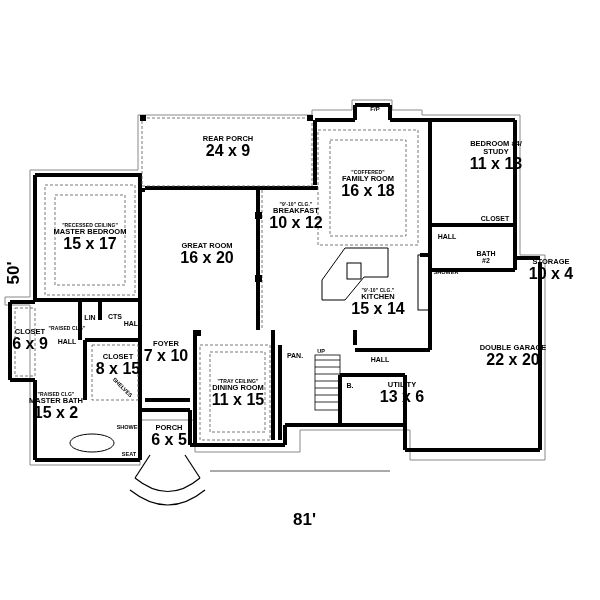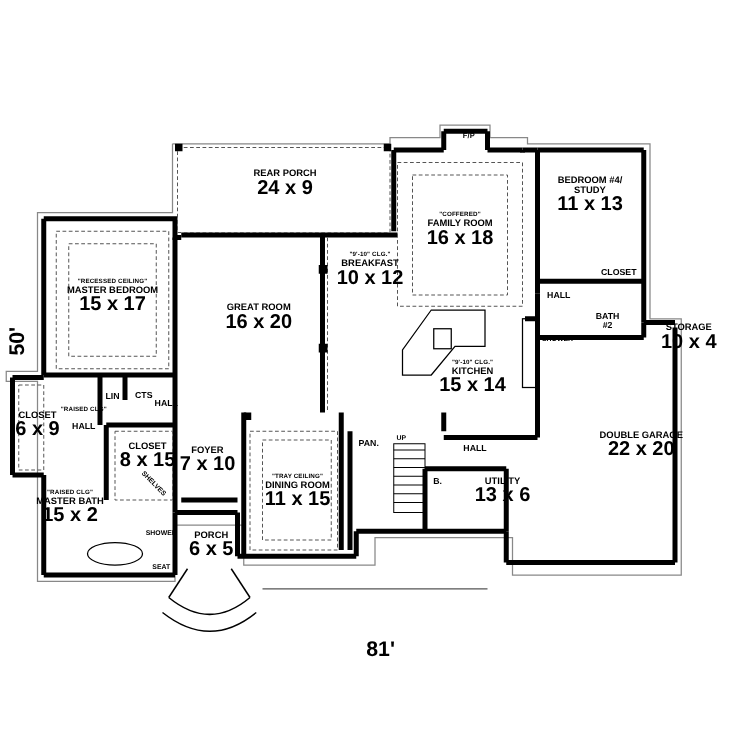--- a/index.html
+++ b/index.html
@@ -132,21 +132,21 @@
   <span class="dm">24 x 9</span>
 </div>
 <div class="lbl" style="left:375px;top:106px">
   <span class="note" style="font-size:6px">F/P</span>
 </div>
 <div class="lbl" style="left:368px;top:170px">
   <span class="note">"COFFERED"</span>
   <span class="nm">FAMILY ROOM</span>
   <span class="dm">16 x 18</span>
 </div>
-<div class="lbl" style="left:472px;top:140px">
+<div class="lbl" style="left:496px;top:140px">
   <span class="nm">BEDROOM #4/</span>
   <span class="nm">STUDY</span>
   <span class="dm">11 x 13</span>
 </div>
 <div class="lbl" style="left:90px;top:223px">
   <span class="note">"RECESSED CEILING"</span>
   <span class="nm">MASTER BEDROOM</span>
   <span class="dm">15 x 17</span>
 </div>
 <div class="lbl" style="left:207px;top:242px">
@@ -183,21 +183,21 @@
   <span class="dm">8 x 15</span>
 </div>
 <div class="lbl xs" style="left:122px;top:385px;transform:translateX(-50%) rotate(45deg)">SHELVES</div>
 <div class="lbl" style="left:56px;top:392px">
   <span class="note">"RAISED CLG"</span>
   <span class="nm">MASTER BATH</span>
   <span class="dm">15 x 2</span>
 </div>
 <div class="lbl xs" style="left:129px;top:425px">SHOWER</div>
 <div class="lbl xs" style="left:129px;top:452px">SEAT</div>
-<div class="lbl" style="left:166px;top:356px">
+<div class="lbl" style="left:166px;top:340px">
   <span class="nm">FOYER</span>
   <span class="dm">7 x 10</span>
 </div>
 <div class="lbl" style="left:238px;top:379px">
   <span class="note">"TRAY CEILING"</span>
   <span class="nm">DINING ROOM</span>
   <span class="dm">11 x 15</span>
 </div>
 <div class="lbl" style="left:169px;top:424px">
   <span class="nm">PORCH</span>

